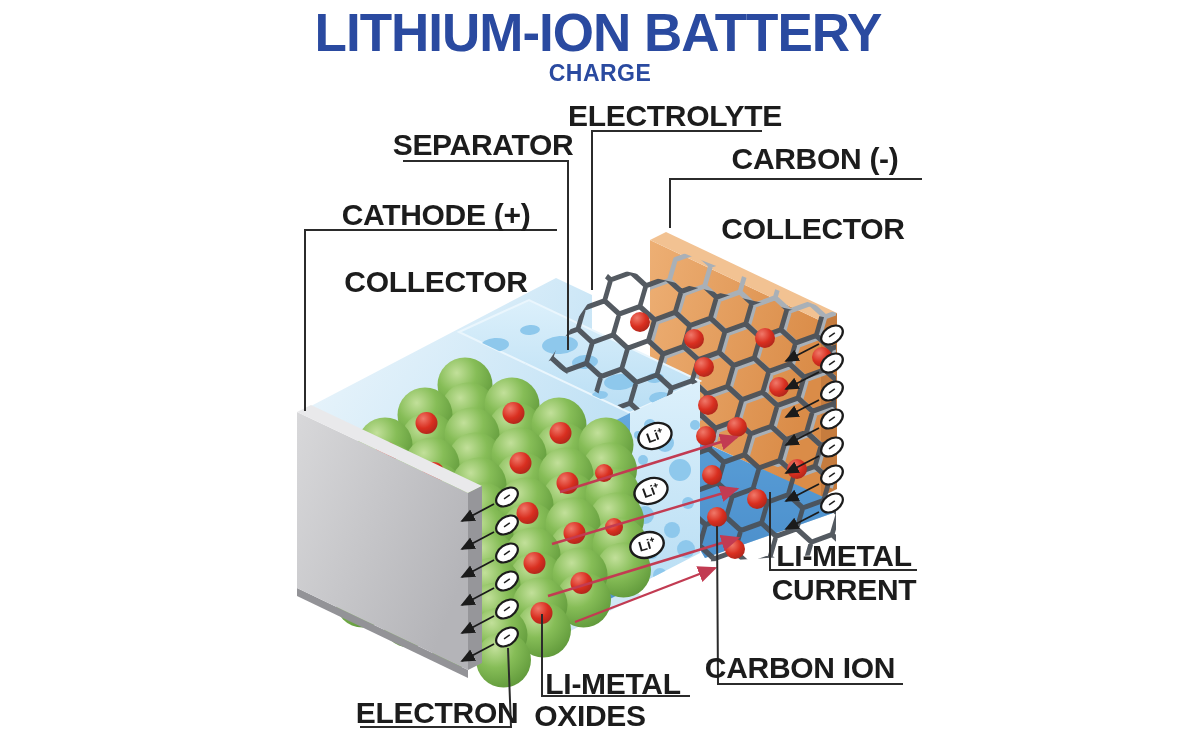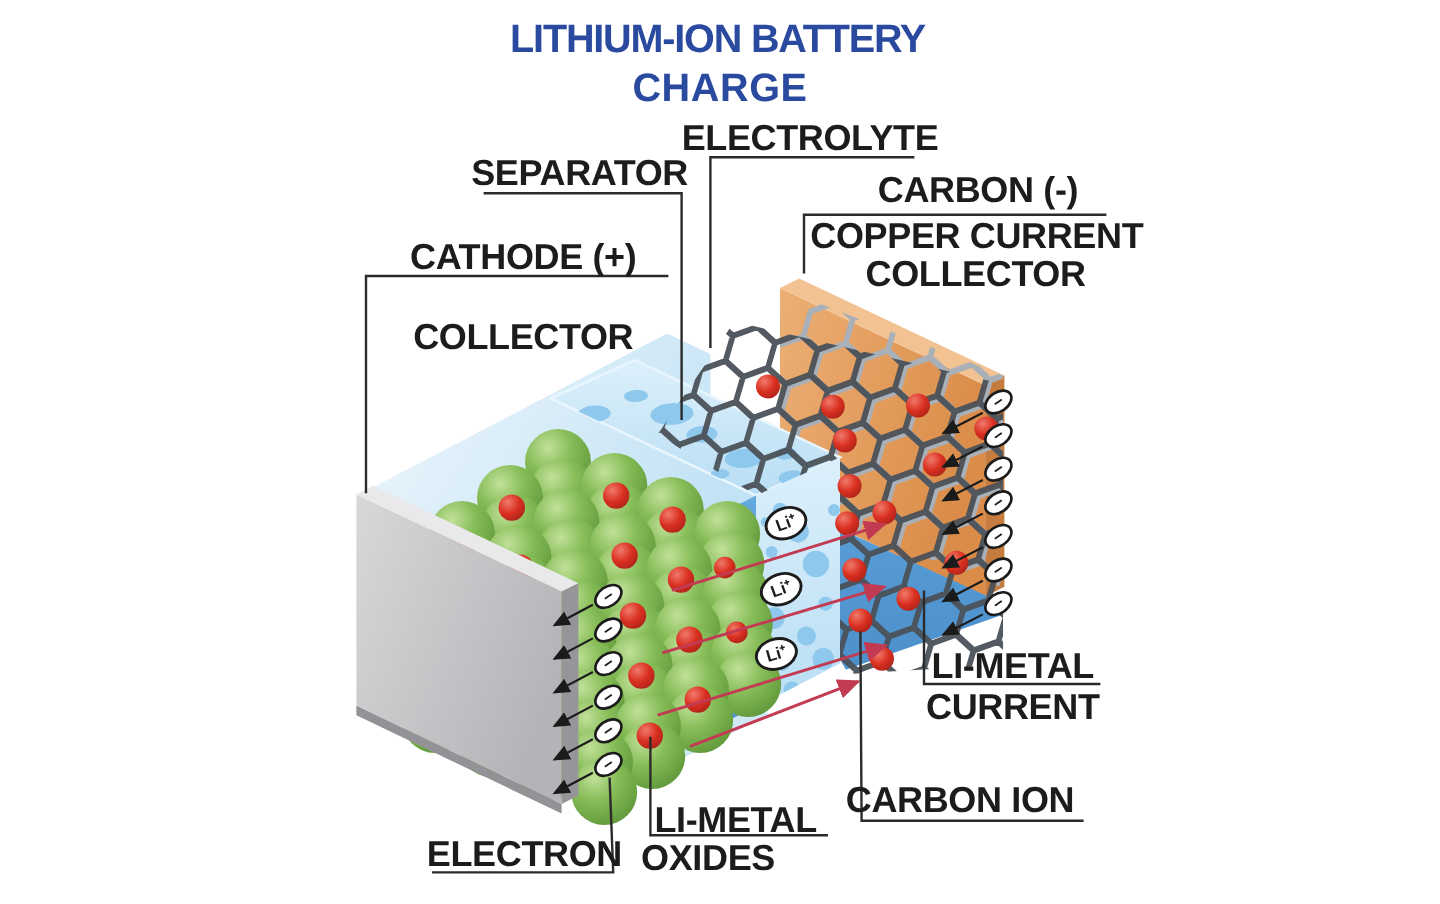--- a/index.html
+++ b/index.html
@@ -2,22 +2,22 @@
 <html style="--c-title_blue: #2A4AA0; --c-label_black: #1C1C1C; --c-leader_line: #2B2B2B; --c-copper_orange: #E09A58; --c-copper_edge: #C67C3E; --c-copper_top: #F2C292; --c-electrolyte_pale: #D9EDF9; --c-separator_face: #CDE9F8; --c-bubble_blue: #8EC8EC; --c-cathode_face_blue: #5C9FD8; --c-anode_face_blue: #4E94D0; --c-sphere_green: #7FB750; --c-ion_red: #D7352B; --c-ion_arrow_red: #C23B52; --c-collector_gray: #C6C6C8; --c-collector_gray_edge: #96969A; --c-lattice_dark: #4B5158; --c-lattice_light: #A9B0B7;"><head>
 <meta charset="utf-8">
 <title>Lithium-Ion Battery Charge</title>
 <style>
   html,body{margin:0;padding:0;background:#fff;}
   #stage{position:relative;width:1200px;height:753px;background:#fff;overflow:hidden;
          font-family:"Liberation Sans", sans-serif;}
   #diagram-svg{position:absolute;left:0;top:0;width:1200px;height:753px;}
   .lbl{position:absolute;transform:translate(-50%,-50%);white-space:nowrap;
        font-weight:bold;font-size:30px;letter-spacing:-0.3px;color:var(--c-label_black,#1c1c1c);}
-  .title1{font-size:33px;letter-spacing:-1px;color:var(--c-title_blue,#2a4aa0);}
-  .title2{font-size:33px;letter-spacing:0.5px;color:var(--c-title_blue,#2a4aa0);}
+  .title1{font-size:53px;letter-spacing:-1px;color:var(--c-title_blue,#2a4aa0);}
+  .title2{font-size:23px;letter-spacing:0.5px;color:var(--c-title_blue,#2a4aa0);}
 </style>
 </head>
 <body>
 
 <div id="stage">
 
   <svg id="diagram-svg" viewBox="0 0 1200 753">
     <defs>
       <radialGradient id="gradSphere" cx="35%" cy="28%" r="80%">
         <stop offset="0%" stop-color="#C2E09A"></stop>
@@ -334,21 +334,20 @@
       <path d="M508,648 L511,727 L360,727"></path>
     </g>
   </svg>
 
   <div class="lbl title1" style="left:598px;top:32px">LITHIUM-ION BATTERY</div>
   <div class="lbl title2" style="left:600px;top:73px">CHARGE</div>
 
   <div class="lbl" style="left:675px;top:116px">ELECTROLYTE</div>
   <div class="lbl" style="left:483px;top:145px">SEPARATOR</div>
   <div class="lbl" style="left:815px;top:159px">CARBON (-)</div>
-  <div class="lbl" style="left:814px;top:198px">COPPER CURRENT</div>
   <div class="lbl" style="left:813px;top:229px">COLLECTOR</div>
   <div class="lbl" style="left:436px;top:215px">CATHODE (+)</div>
   <div class="lbl" style="left:436px;top:282px">COLLECTOR</div>
   <div class="lbl" style="left:844px;top:556px">LI-METAL</div>
   <div class="lbl" style="left:844px;top:590px">CURRENT</div>
   <div class="lbl" style="left:800px;top:668px">CARBON ION</div>
   <div class="lbl" style="left:613px;top:684px">LI-METAL</div>
   <div class="lbl" style="left:590px;top:716px">OXIDES</div>
   <div class="lbl" style="left:437px;top:713px">ELECTRON</div>
 </div>

